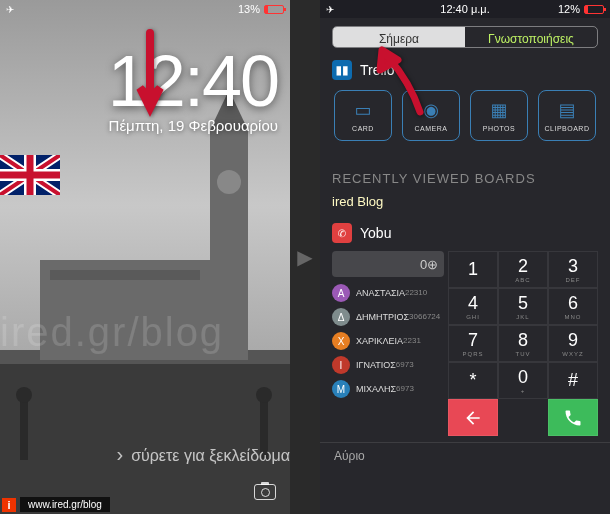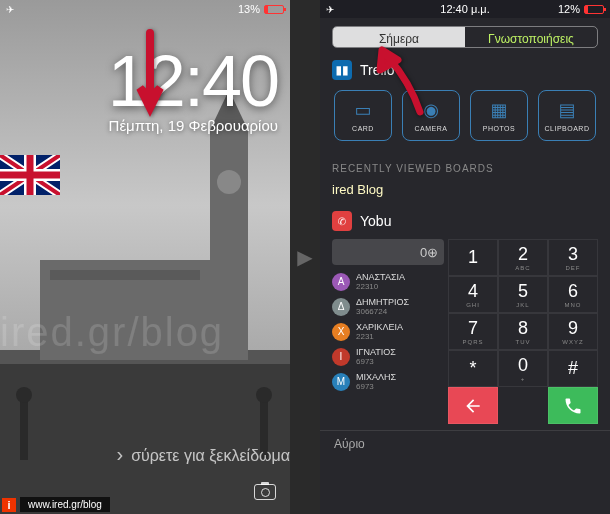--- a/index.html
+++ b/index.html
@@ -37,28 +37,28 @@
 .seg.active{background:rgba(255,255,255,0.85);color:#333}
 .widget{margin:6px 12px}
 .widget-hdr{display:flex;align-items:center;gap:8px;padding:4px 0;color:#fff;font-size:14px}
 .app-icon{width:20px;height:20px;border-radius:4px;display:flex;align-items:center;justify-content:center;font-size:12px}
 .trello-icon{background:#0d6baf;color:#fff}
 .yobu-icon{background:#e04040;color:#fff;font-size:10px}
 .trello-btns{display:flex;gap:10px;padding:6px 2px}
 .tbtn{flex:1;border:1px solid #3a7fb5;border-radius:8px;padding:8px 2px;text-align:center;cursor:pointer}
 .tbtn-ic{color:#3a7fb5;font-size:18px;height:22px;display:flex;align-items:center;justify-content:center}
 .tbtn-lbl{color:#ddd;font-size:7px;margin-top:4px;letter-spacing:0.5px}
-.recent-lbl{color:#888;font-size:10px;letter-spacing:1px;margin:16px 0 4px}
+.recent-lbl{color:#888;font-size:13px;letter-spacing:1px;margin:24px 0 4px}
 .recent-board{color:#fef9c3;font-size:13px;padding:4px 0}
 .yobu-body{display:flex;margin-top:4px}
 .contacts{width:112px}
 .dial-display{background:rgba(255,255,255,0.15);border-radius:4px;height:26px;margin-bottom:4px;display:flex;align-items:center;justify-content:flex-end;padding:0 6px;color:#ccc;font-size:13px}
 .contact{display:flex;align-items:center;gap:6px;padding:3px 0}
 .avatar{width:18px;height:18px;border-radius:50%;color:#fff;font-size:10px;display:flex;align-items:center;justify-content:center;font-weight:500}
-.c-info{display:flex;flex-direction:column}
+.c-info{display:flex;}
 .c-name{color:#ddd;font-size:9px}
 .c-num{color:#888;font-size:8px}
 .keypad{flex:1;display:grid;grid-template-columns:repeat(3,1fr);grid-template-rows:repeat(5,1fr);gap:0;margin-left:4px}
 .key{border:0.5px solid rgba(255,255,255,0.08);display:flex;flex-direction:column;align-items:center;justify-content:center;cursor:pointer;height:37px}
 .key-num{color:#fff;font-size:18px;font-weight:300}
 .key-let{color:#888;font-size:6px;letter-spacing:1px}
 .key.back{background:#e84855}
 .key.call{background:#3dbb5b}
 .key.back svg,.key.call svg{width:20px;height:20px}
 .tomorrow{color:#aaa;font-size:12px;padding:6px 14px;border-top:1px solid rgba(255,255,255,0.1);margin-top:4px}

